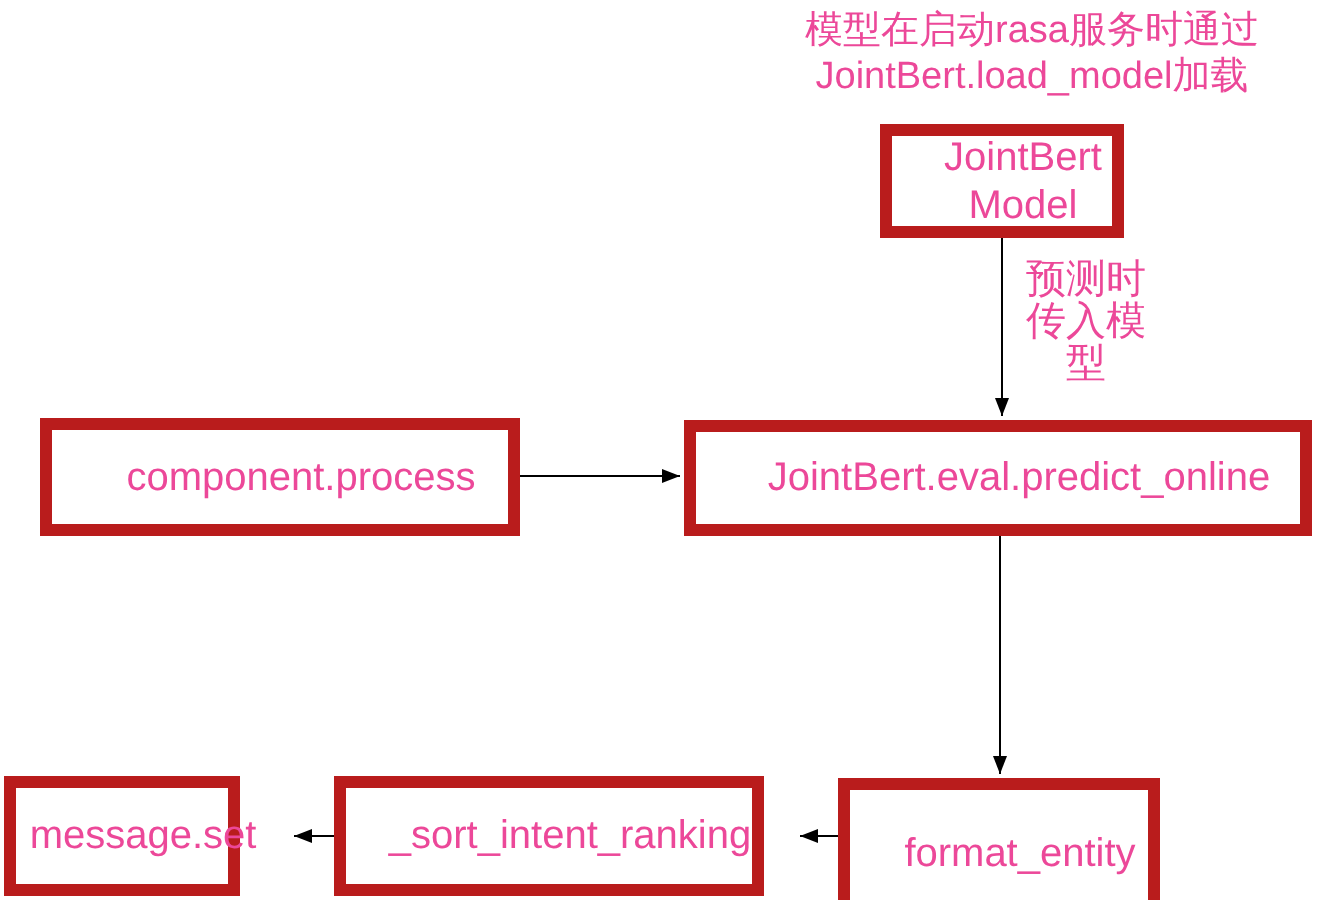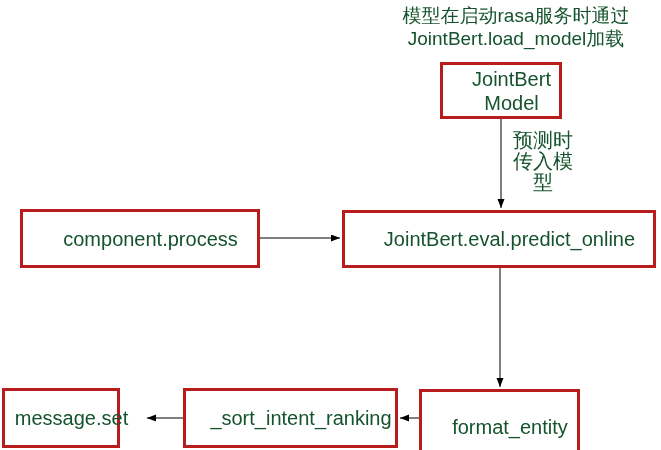--- a/index.html
+++ b/index.html
@@ -6,34 +6,34 @@
     margin: 0;
     padding: 0;
     background: #ffffff;
   }
   .canvas {
     position: relative;
     width: 661px;
     height: 450px;
     background: #ffffff;
     font-family: "Liberation Sans", "DejaVu Sans", sans-serif;
-    color: #14532d;
+    color: #ec4899;
     overflow: hidden;
   }
   .arrow-layer {
     position: absolute;
     left: 0;
     top: 0;
     width: 661px;
     height: 450px;
   }
   .node {
     position: absolute;
     box-sizing: border-box;
-    border: 3px solid #b91c1c;
+    border: 6px solid #b91c1c;
     background: #ffffff;
     display: flex;
     align-items: center;
     justify-content: center;
     text-align: center;
     font-size: 20px;
     line-height: 24px;
     white-space: pre-line;
     padding-left: 21px;
   }
@@ -80,17 +80,17 @@
 传入模
 型</div>
 
   <div class="node" style="left:342px; top:210px; width:314px; height:58px;">JointBert.eval.predict_online</div>
 
   <div class="node" style="left:20px; top:209px; width:240px; height:59px;">component.process</div>
 
 
   <div class="node" style="left:419px; top:389px; width:161px; height:76px;">format_entity</div>
 
-  <div class="node" style="left:183px; top:388px; width:215px; height:60px;">_sort_intent_ranking</div>
+  <div class="node" style="left:167px; top:388px; width:215px; height:60px;">_sort_intent_ranking</div>
 
   <div class="node" style="left:2px; top:388px; width:118px; height:60px;">message.set</div>
 
 </div>
 
 </body></html>

